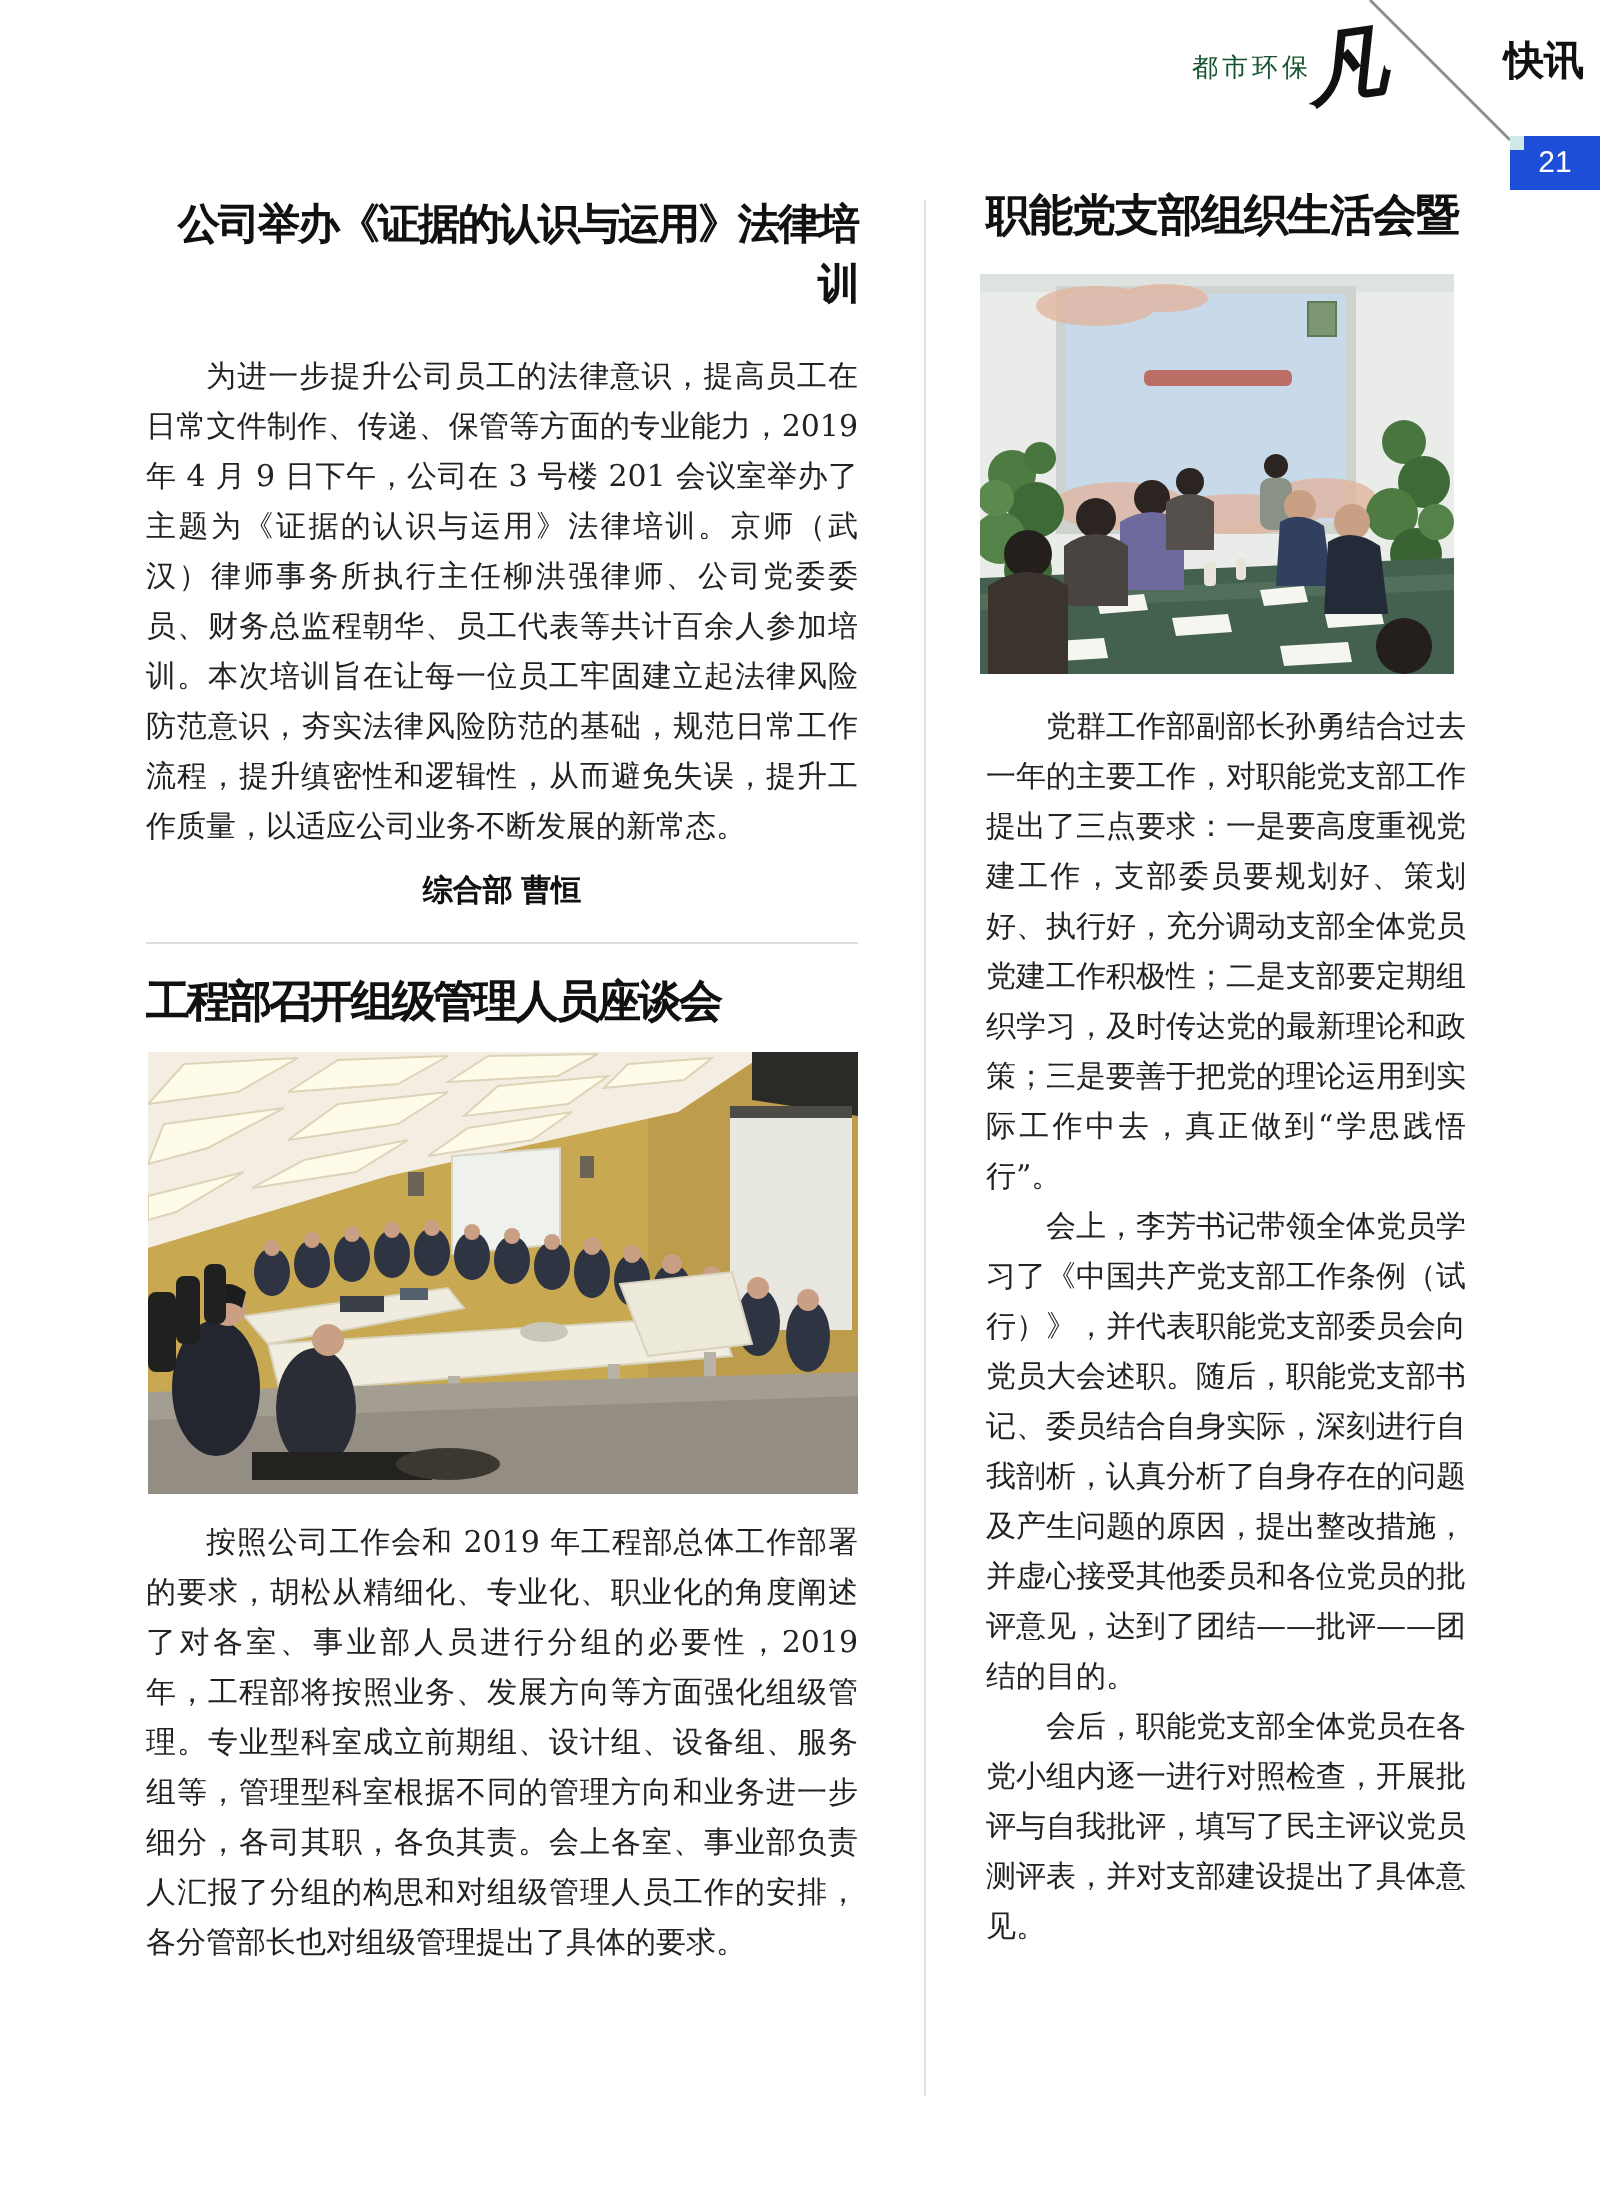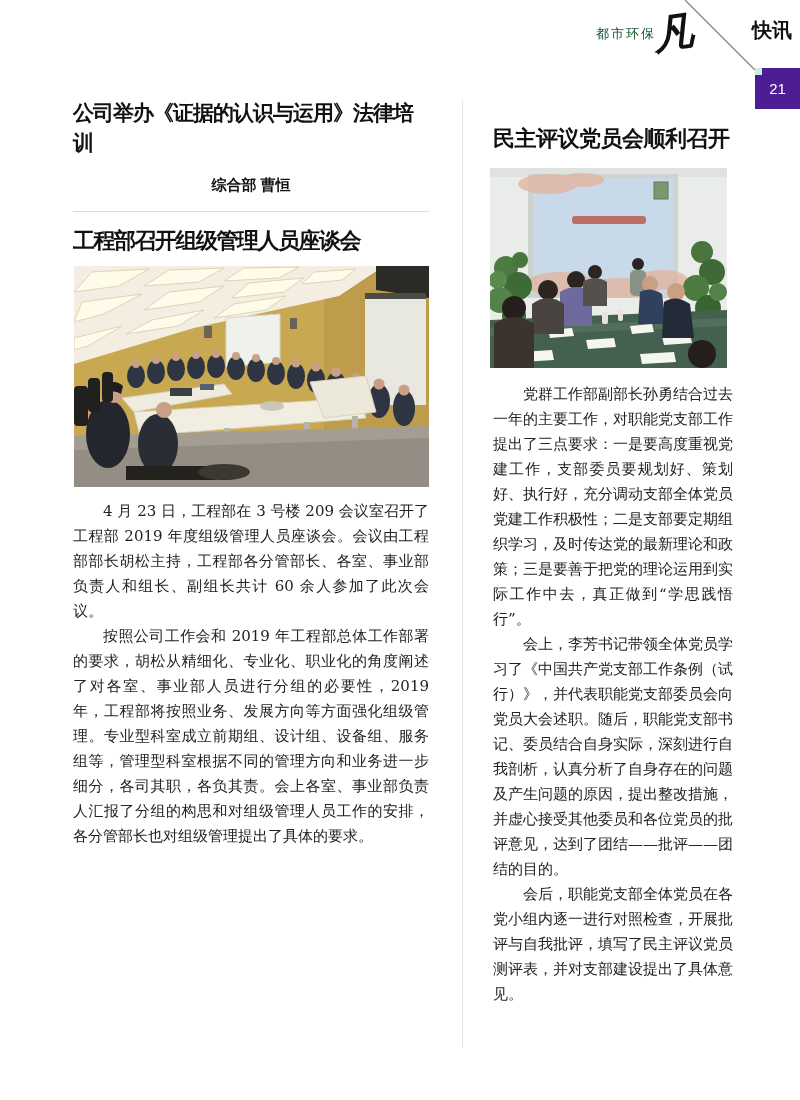--- a/index.html
+++ b/index.html
@@ -8,32 +8,32 @@
   .page{position:absolute;inset:0;width:800px;height:1100px;background:#fff;overflow:hidden;}
 
   
   .brand{position:absolute;left:596px;top:25px;font-family:Liberation Mono, monospace;
          font-size:13px;color:#14532d;letter-spacing:2px;}
   .logo-glyph{position:absolute;left:653px;top:6px;font-size:40px;font-weight:700;
          font-style:italic;transform:rotate(-8deg);font-family:"DejaVu Serif",serif;color:#111;}
   .header-line{position:absolute;left:600px;top:0;width:200px;height:100px;pointer-events:none;}
   .section-label{position:absolute;left:752px;top:17px;font-family:Liberation Sans, sans-serif;
          font-size:20px;font-weight:700;color:#111;}
-  .page-box{position:absolute;left:755px;top:68px;width:45px;height:41px;background:#4c1d95;}
+  .page-box{position:absolute;left:755px;top:68px;width:45px;height:27px;background:#1d4ed8;}
   .page-box .corner{position:absolute;left:0;top:0;width:7px;height:7px;background:#cfe9e6;}
   .page-box .num{position:absolute;inset:0;display:flex;align-items:center;justify-content:center;
          color:#fff;font-family:"Liberation Sans",sans-serif;font-size:15px;}
 
   
   .col-left{position:absolute;left:73px;top:98px;width:356px;}
   .col-right{position:absolute;left:493px;top:92px;width:240px;}
   .v-divider{position:absolute;left:462px;top:100px;width:1px;height:948px;background:#e3e3e3;}
 
   h1,h2{font-family:"Liberation Sans",sans-serif;color:#111;margin:0;}
-  .title-1{font-size:21px;letter-spacing:-1px;text-align:left;line-height:30px;margin-bottom:18px;}
+  .title-1{font-size:21px;letter-spacing:-1px;text-align:right;line-height:30px;margin-bottom:18px;}
   .title-2{font-size:22px;letter-spacing:-1.5px;text-align:left;line-height:30px;margin:14px 0 10px 0;}
   .title-r{font-size:22px;letter-spacing:-0.5px;text-align:left;line-height:31px;}
 
   p.body{font-size:15px;line-height:25px;text-align:justify;text-indent:2em;margin:0;color:#222;}
   .byline{text-align:center;font-family:"Liberation Sans",sans-serif;font-weight:700;
           font-size:15px;margin-top:10px;color:#111;}
   hr.article-divider{border:none;border-top:1px solid #dcdcdc;margin:16px 0 0 0;}
 
   .photo{display:block;margin:8px auto 12px auto;}
   .photo-r{display:block;margin:14px 0 14px -3px;}
@@ -53,20 +53,21 @@
     <span class="corner"></span>
     <span class="num">21</span>
   </div>
 
   <div class="v-divider"></div>
 
   <div class="col-left">
 
     <article>
       <h1 class="title-1">公司举办《证据的认识与运用》法律培训</h1>
+      <p class="body">为进一步提升公司员工的法律意识，提高员工在日常文件制作、传递、保管等方面的专业能力，2019 年 4 月 9 日下午，公司在 3 号楼 201 会议室举办了主题为《证据的认识与运用》法律培训。京师（武汉）律师事务所执行主任柳洪强律师、公司党委委员、财务总监程朝华、员工代表等共计百余人参加培训。本次培训旨在让每一位员工牢固建立起法律风险防范意识，夯实法律风险防范的基础，规范日常工作流程，提升缜密性和逻辑性，从而避免失误，提升工作质量，以适应公司业务不断发展的新常态。</p>
       <div class="byline">综合部 曹恒</div>
     </article>
 
     <hr class="article-divider">
 
     <article>
       <h2 class="title-2">工程部召开组级管理人员座谈会</h2>
 
       <svg class="photo" width="355" height="221" viewBox="0 0 355 221">
         <rect width="355" height="221" fill="#c8a851"></rect>
@@ -155,30 +156,29 @@
           <ellipse cx="150" cy="206" rx="26" ry="8" fill="#3a382f"></ellipse>
         </g>
 
         <g fill="#1f201f">
           <rect x="0" y="120" width="14" height="40" rx="4"></rect>
           <rect x="14" y="112" width="12" height="34" rx="4"></rect>
           <rect x="28" y="106" width="11" height="30" rx="4"></rect>
         </g>
       </svg>
 
-      <p class="body">4 月 23 日，工程部在 3 号楼 209 会议室召开了工程部 2019 年度组级管理人员座谈会。会议由工程部部长胡松主持，工程部各分管部长、各室、事业部负责人和组长、副组长共计 60 余人参加了此次会议。</p>
       <p class="body">按照公司工作会和 2019 年工程部总体工作部署的要求，胡松从精细化、专业化、职业化的角度阐述了对各室、事业部人员进行分组的必要性，2019 年，工程部将按照业务、发展方向等方面强化组级管理。专业型科室成立前期组、设计组、设备组、服务组等，管理型科室根据不同的管理方向和业务进一步细分，各司其职，各负其责。会上各室、事业部负责人汇报了分组的构思和对组级管理人员工作的安排，各分管部长也对组级管理提出了具体的要求。</p>
 
     </article>
   </div>
 
   <div class="col-right">
     <article>
-      <h1 class="title-r"><br>
-        <span>民主评议党员会顺利召开</span></h1>
+      <h1 class="title-r"><span>职能党支部组织生活会暨</span><br>
+        </h1>
 
       <svg class="photo-r" width="237" height="200" viewBox="0 0 237 200">
         <rect width="237" height="200" fill="#e9ece8"></rect>
         <rect width="237" height="9" fill="#dfe3df"></rect>
 
         <rect x="38" y="6" width="150" height="124" fill="#cfd3cf"></rect>
         <rect x="43" y="10" width="140" height="114" fill="#c8daea"></rect>
         <g opacity="0.75" fill="#e3b29c">
           <ellipse cx="58" cy="16" rx="30" ry="10"></ellipse>
           <ellipse cx="92" cy="12" rx="22" ry="7"></ellipse>

